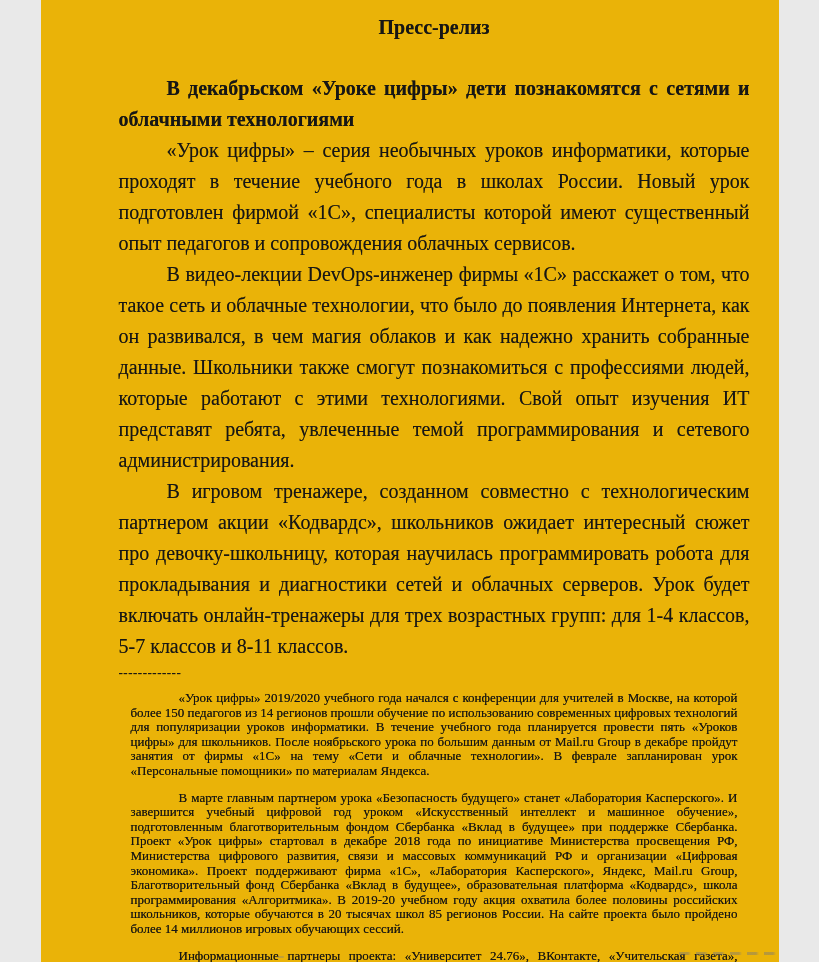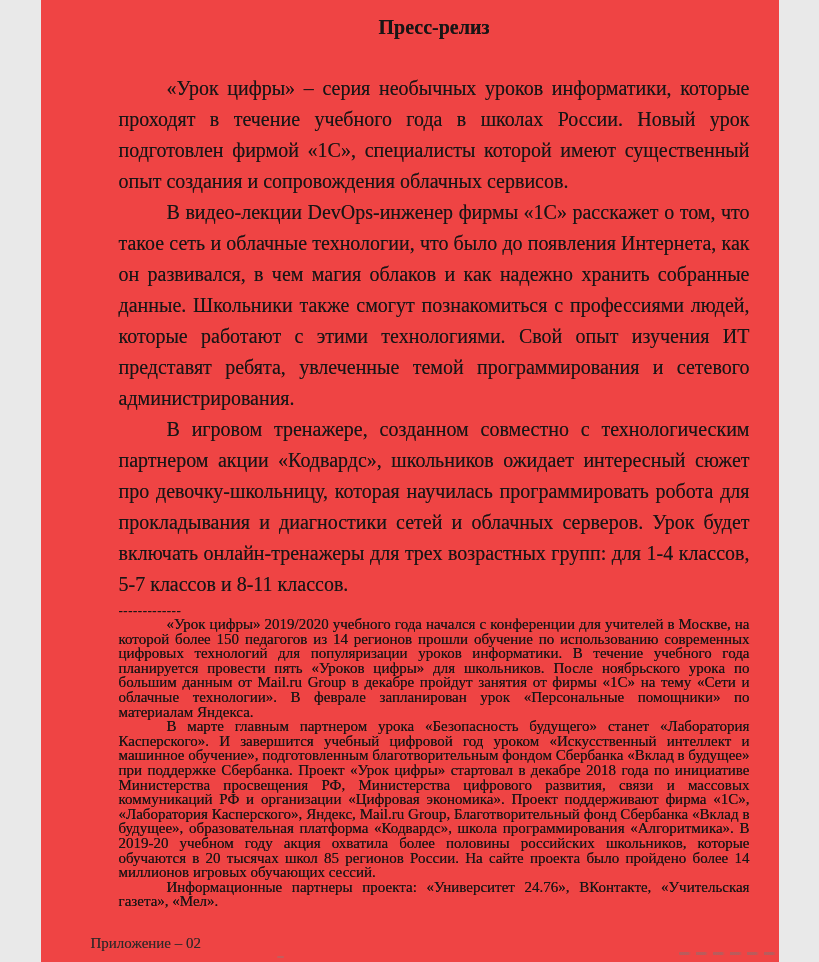--- a/index.html
+++ b/index.html
@@ -5,21 +5,21 @@
   html, body {
     margin: 0;
     padding: 0;
     background: #e9e9e9;
   }
   .page {
     position: relative;
     width: 738px;
     height: 962px;
     margin: 0 auto;
-    background: #ef4444;
+    background: #eab308;
     color: #161616;
     font-family: "Liberation Serif", "DejaVu Serif", serif;
     box-sizing: border-box;
     padding: 14px 29px 0 78px;
     overflow: hidden;
   }
   .doc-title {
     margin: 0 0 33px 0;
     text-align: center;
     font-size: 20px;
@@ -41,22 +41,22 @@
   }
   .footnote-sep {
     margin-top: 5px;
     font-size: 13px;
     line-height: 12px;
     font-weight: bold;
     letter-spacing: 0.5px;
     text-shadow: 0 0 0.4px rgba(0,0,0,0.5);
   }
   .footnote {
-    margin: 0;
-    font-size: 15px;
+    margin: 12px;
+    font-size: 13px;
     line-height: 14.6px;
     text-align: justify;
     text-indent: 48px;
     text-shadow: 0 0 0.55px rgba(0,0,0,0.65);
   }
   .footnote:first-of-type {
     margin-top: 3px;
   }
   .appendix {
     margin: 27px 0 0 -28px;
@@ -90,23 +90,24 @@
     border-radius: 1px;
   }
 </style>
 </head>
 <body>
 
 <div class="page">
 
   <h1 class="doc-title">Пресс-релиз</h1>
 
+  <p class="para bold">В декабрьском «Уроке цифры» дети познакомятся с сетями и облачными технологиями</p>
 
 
-  <p class="para">«Урок цифры» – серия необычных уроков информатики, которые проходят в течение учебного года в школах России. Новый урок подготовлен фирмой «1С», специалисты которой имеют существенный опыт создания и сопровождения облачных сервисов.</p>
+  <p class="para">«Урок цифры» – серия необычных уроков информатики, которые проходят в течение учебного года в школах России. Новый урок подготовлен фирмой «1С», специалисты которой имеют существенный опыт педагогов и сопровождения облачных сервисов.</p>
 
   <p class="para">В видео-лекции DevOps-инженер фирмы «1С» расскажет о том, что такое сеть и облачные технологии, что было до появления Интернета, как он развивался, в чем магия облаков и как надежно хранить собранные данные. Школьники также смогут познакомиться с профессиями людей, которые работают с этими технологиями. Свой опыт изучения ИТ представят ребята, увлеченные темой программирования и сетевого администрирования.</p>
 
   <p class="para">В игровом тренажере, созданном совместно с технологическим партнером акции «Кодвардс», школьников ожидает интересный сюжет про девочку-школьницу, которая научилась программировать робота для прокладывания и диагностики сетей и облачных серверов. Урок будет включать онлайн-тренажеры для трех возрастных групп: для 1-4 классов, 5-7 классов и 8-11 классов.</p>
 
   <div class="footnote-sep">-------------</div>
 
   <p class="footnote">«Урок цифры» 2019/2020 учебного года начался с конференции для учителей в Москве, на которой более 150 педагогов из 14 регионов прошли обучение по использованию современных цифровых технологий для популяризации уроков информатики. В течение учебного года планируется провести пять «Уроков цифры» для школьников. После ноябрьского урока по большим данным от Mail.ru Group в декабре пройдут занятия от фирмы «1С» на тему «Сети и облачные технологии». В феврале запланирован урок «Персональные помощники» по материалам Яндекса.</p>
 
   <p class="footnote">В марте главным партнером урока «Безопасность будущего» станет «Лаборатория Касперского». И завершится учебный цифровой год уроком «Искусственный интеллект и машинное обучение», подготовленным благотворительным фондом Сбербанка «Вклад в будущее» при поддержке Сбербанка. Проект «Урок цифры» стартовал в декабре 2018 года по инициативе Министерства просвещения РФ, Министерства цифрового развития, связи и массовых коммуникаций РФ и организации «Цифровая экономика». Проект поддерживают фирма «1С», «Лаборатория Касперского», Яндекс, Mail.ru Group, Благотворительный фонд Сбербанка «Вклад в будущее», образовательная платформа «Кодвардс», школа программирования «Алгоритмика». В 2019-20 учебном году акция охватила более половины российских школьников, которые обучаются в 20 тысячах школ 85 регионов России. На сайте проекта было пройдено более 14 миллионов игровых обучающих сессий.</p>

